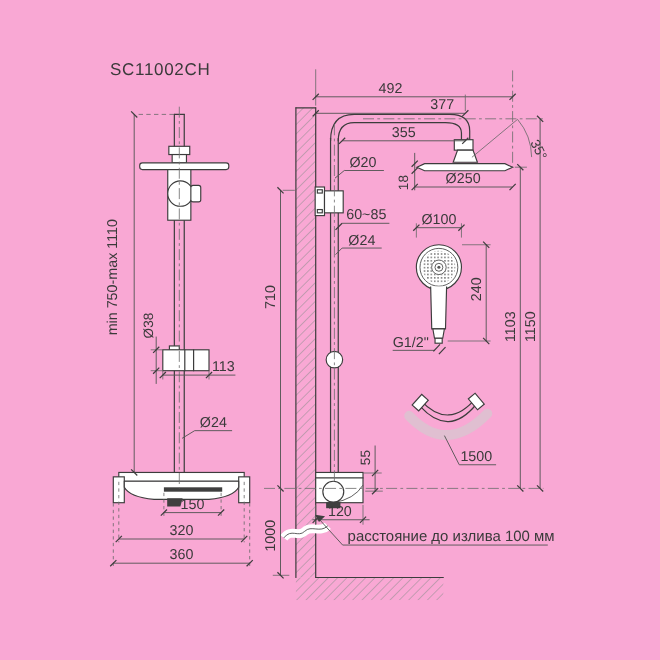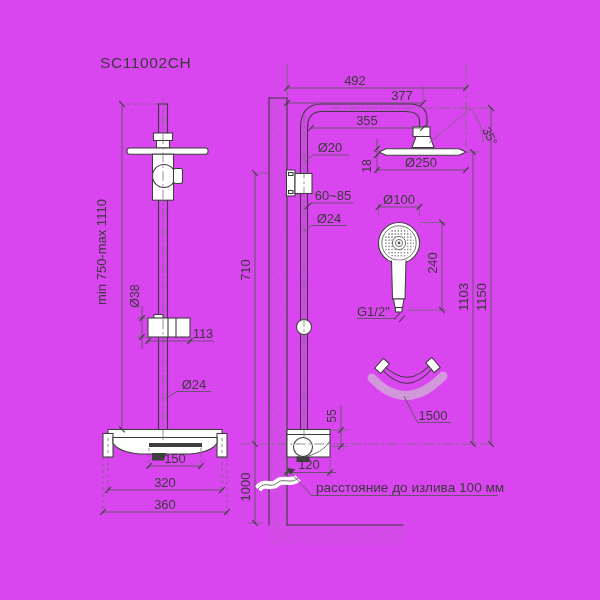--- a/index.html
+++ b/index.html
@@ -1,16 +1,16 @@
 <!DOCTYPE html>
 <html><head>
 <meta charset="utf-8">
 <style>
   html,body{margin:0;padding:0;background:#fff;}
-  .stage{width:600px;height:600px;position:relative;background:#d946ef;overflow:hidden;}
+  .stage{width:600px;height:600px;position:relative;background:#f9a8d4;overflow:hidden;}
   svg{display:block;}
   text{font-family:"Liberation Sans",sans-serif;fill:#3a3a3a;font-size:13px;}
   .t-title{font-size:15.5px;letter-spacing:.6px;}
   .t-sm{font-size:12.3px;}
   .t-note{font-size:13.6px;}
   .ln{stroke:#3c3c3c;stroke-width:1.1;fill:none;stroke-linecap:round;}
   .lnf{stroke:#3c3c3c;stroke-width:1.05;fill:#fff;}
   .dim{stroke:#565656;stroke-width:.85;fill:none;}
   .ext{stroke:#6a6a6a;stroke-width:.75;fill:none;}
   .tick{stroke:#3c3c3c;stroke-width:1.1;fill:none;}

